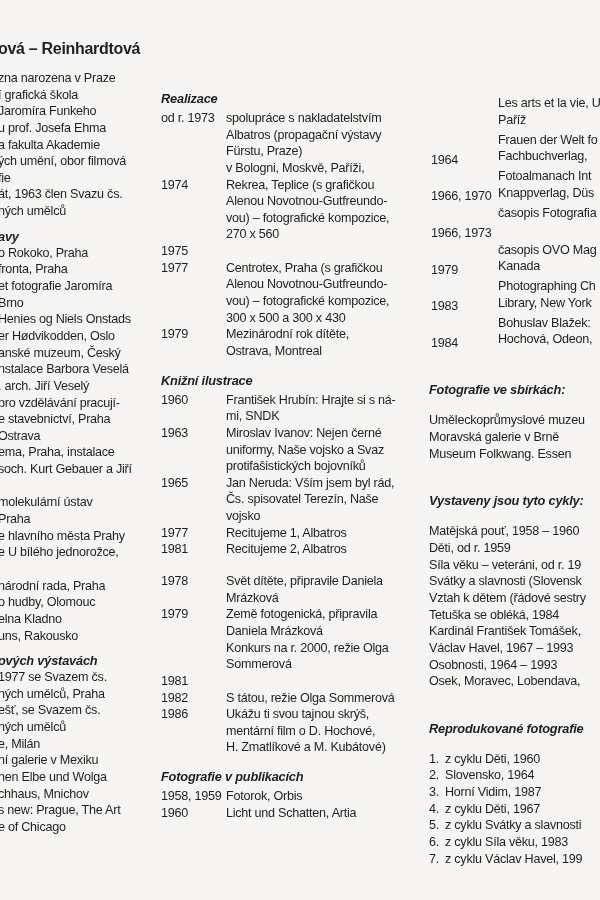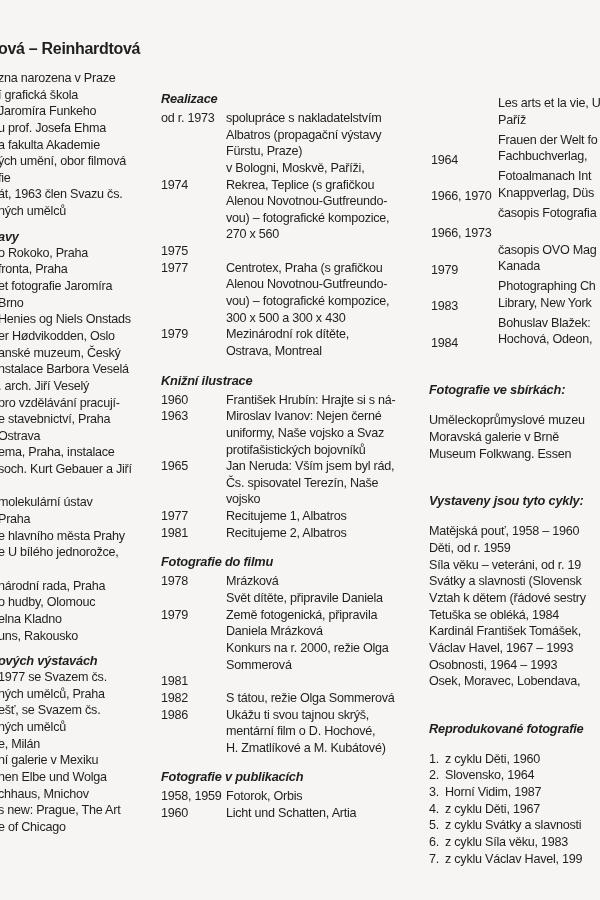--- a/index.html
+++ b/index.html
@@ -201,20 +201,21 @@
           <div class="line">Ostrava, Montreal</div>
         </div>
       </div>
       <div class="gap-s" style="height: 12px;"></div>
       <div class="sec-title">Knižní ilustrace</div>
       <div style="height: 3px;"></div>
       <div class="entry">
         <div class="year line">1960</div>
         <div class="desc">
           <div class="line">František Hrubín: Hrajte si s ná-</div>
+          <div class="line">mi, SNDK</div>
         </div>
       </div>
       <div class="entry">
         <div class="year line">1963</div>
         <div class="desc">
           <div class="line">Miroslav Ivanov: Nejen černé</div>
           <div class="line">uniformy, Naše vojsko a Svaz</div>
           <div class="line">protifašistických bojovníků</div>
         </div>
       </div>
@@ -232,27 +233,26 @@
           <div class="line">Recitujeme 1, Albatros</div>
         </div>
       </div>
       <div class="entry">
         <div class="year line">1981</div>
         <div class="desc">
           <div class="line">Recitujeme 2, Albatros</div>
         </div>
       </div>
       <div class="gap-s" style="height: 12px;"></div>
-      <div class="sec-title">Fotografie do filmu</div>
       <div style="height: 3px;"></div>
       <div class="entry">
         <div class="year line">1978</div>
         <div class="desc">
+          <div class="line">Svět dítěte, připravile Daniela</div>
           <div class="line">Mrázková</div>
-          <div class="line">Svět dítěte, připravile Daniela</div>
         </div>
       </div>
       <div class="entry">
         <div class="year line">1979</div>
         <div class="desc">
           <div class="line">Země fotogenická, připravila</div>
           <div class="line">Daniela Mrázková</div>
           <div class="line">Konkurs na r. 2000, režie Olga</div>
           <div class="line">Sommerová</div>
         </div>

